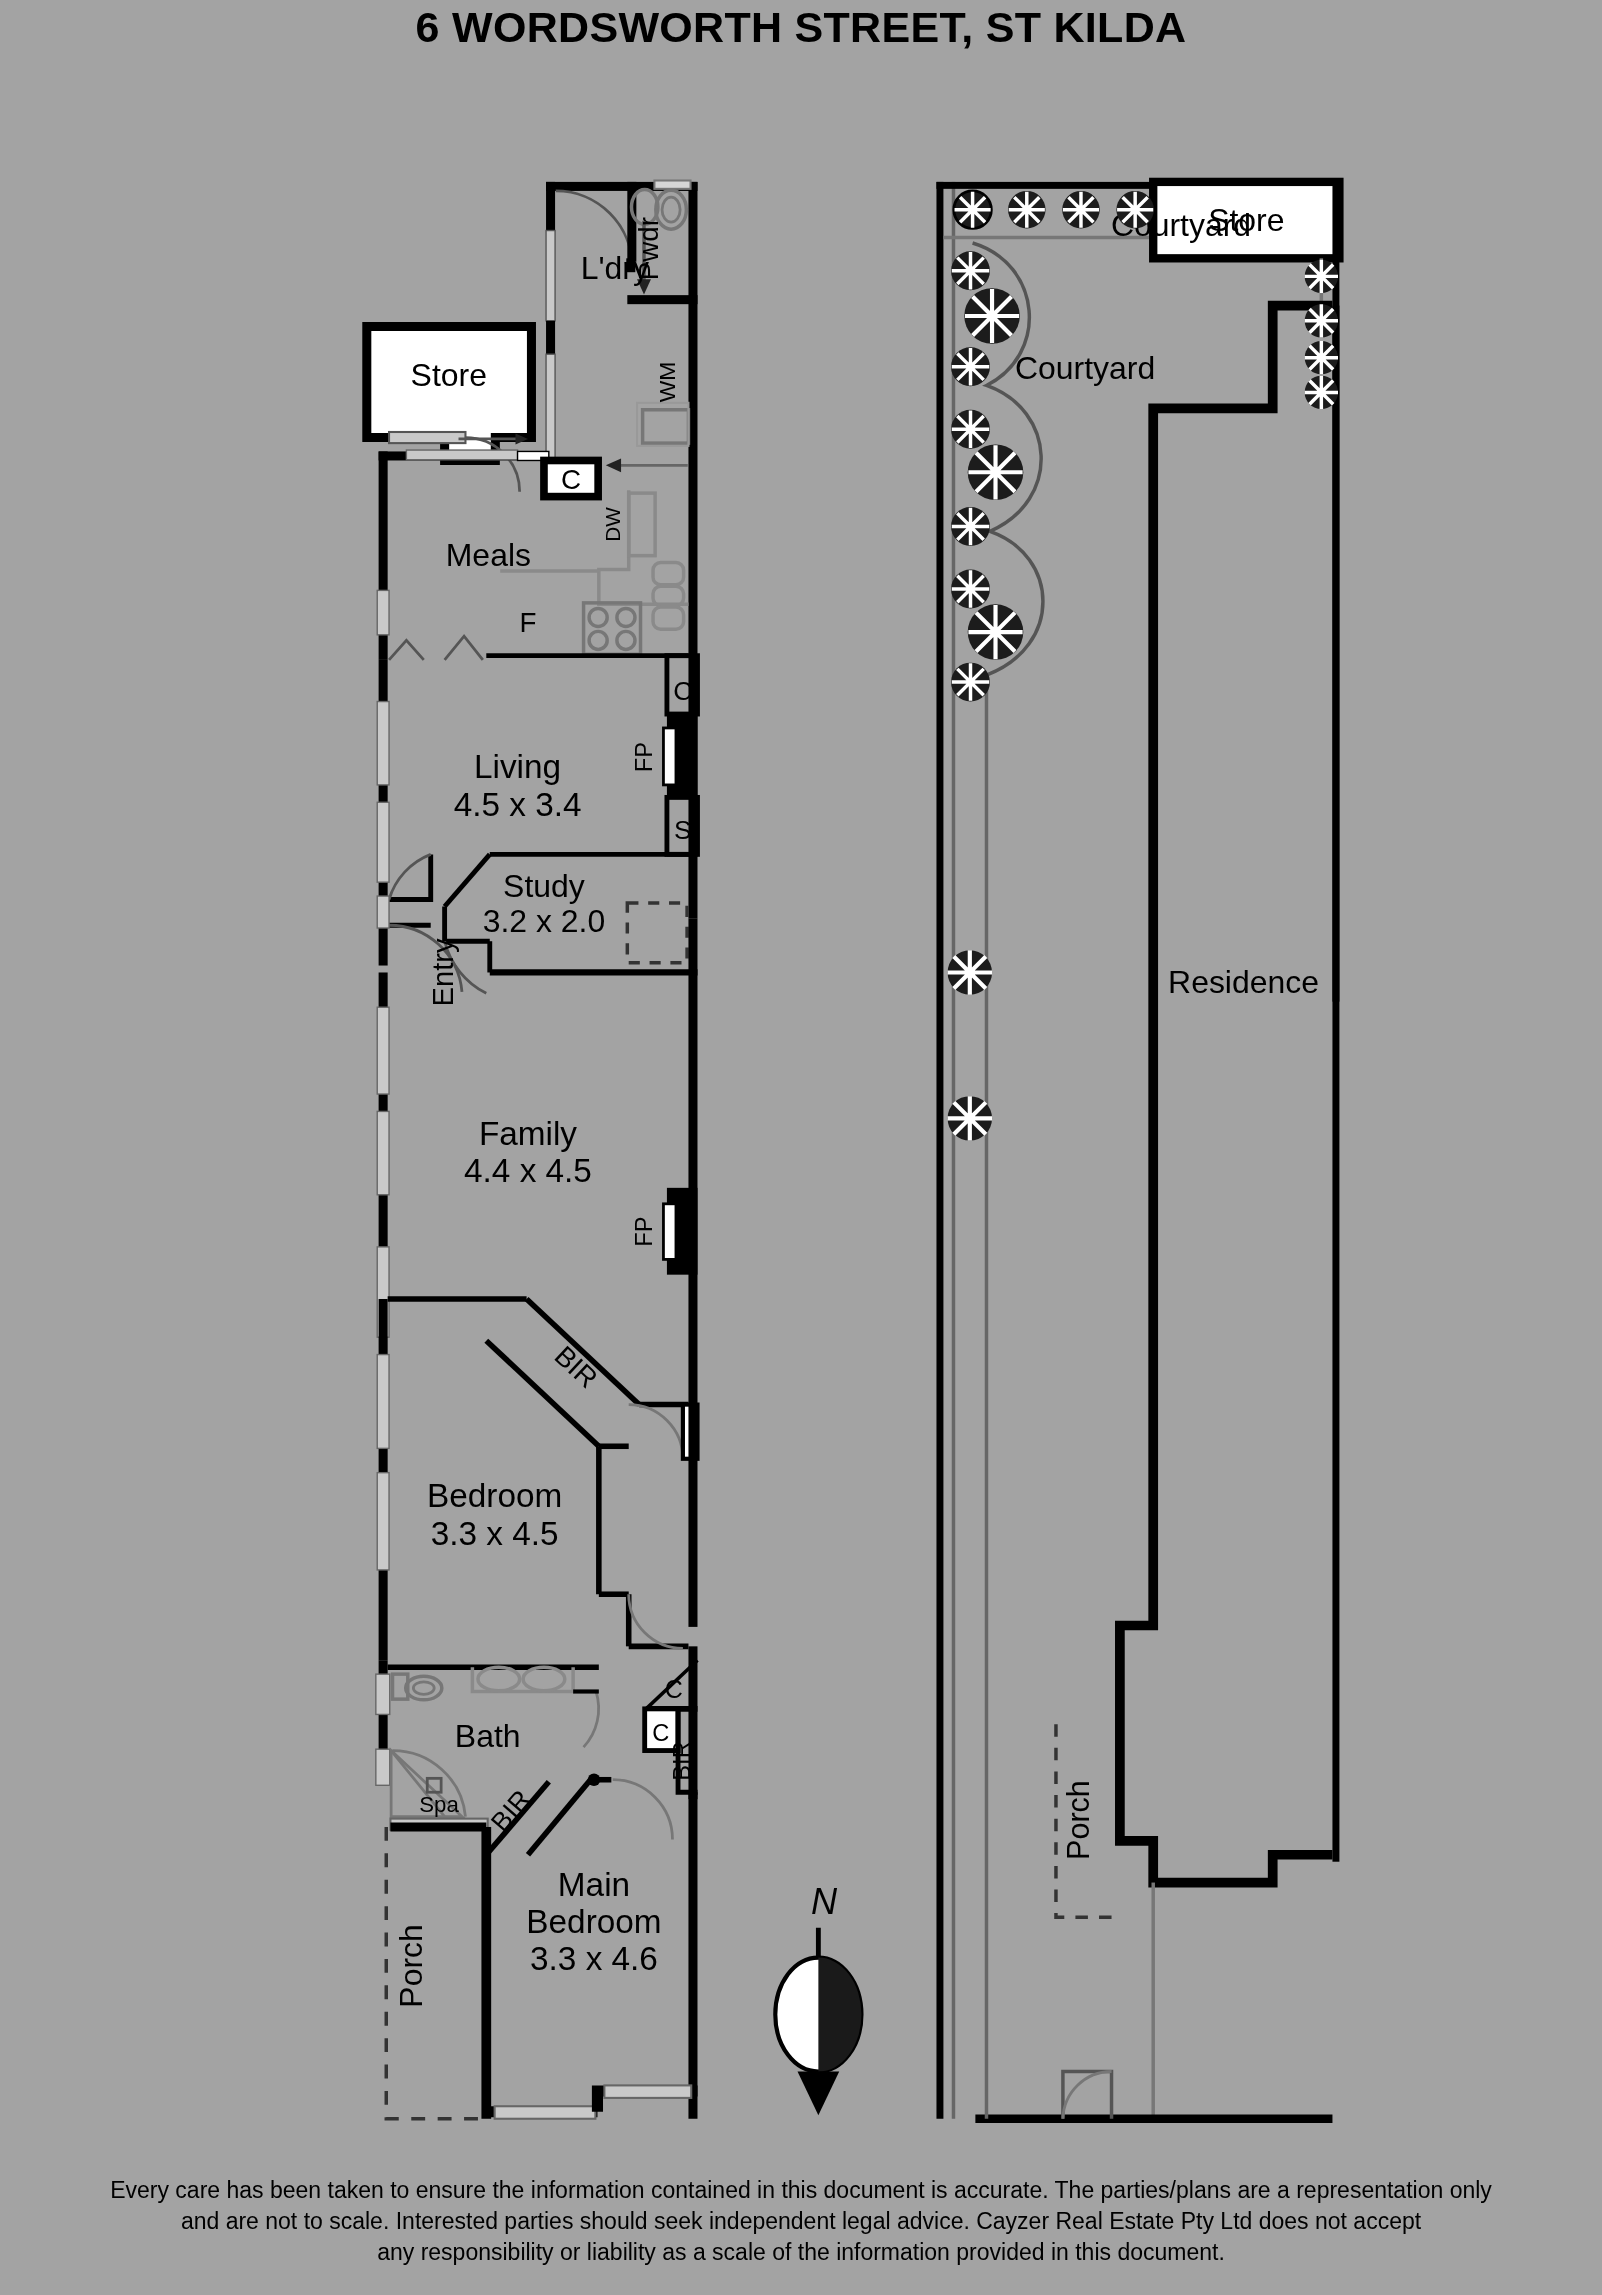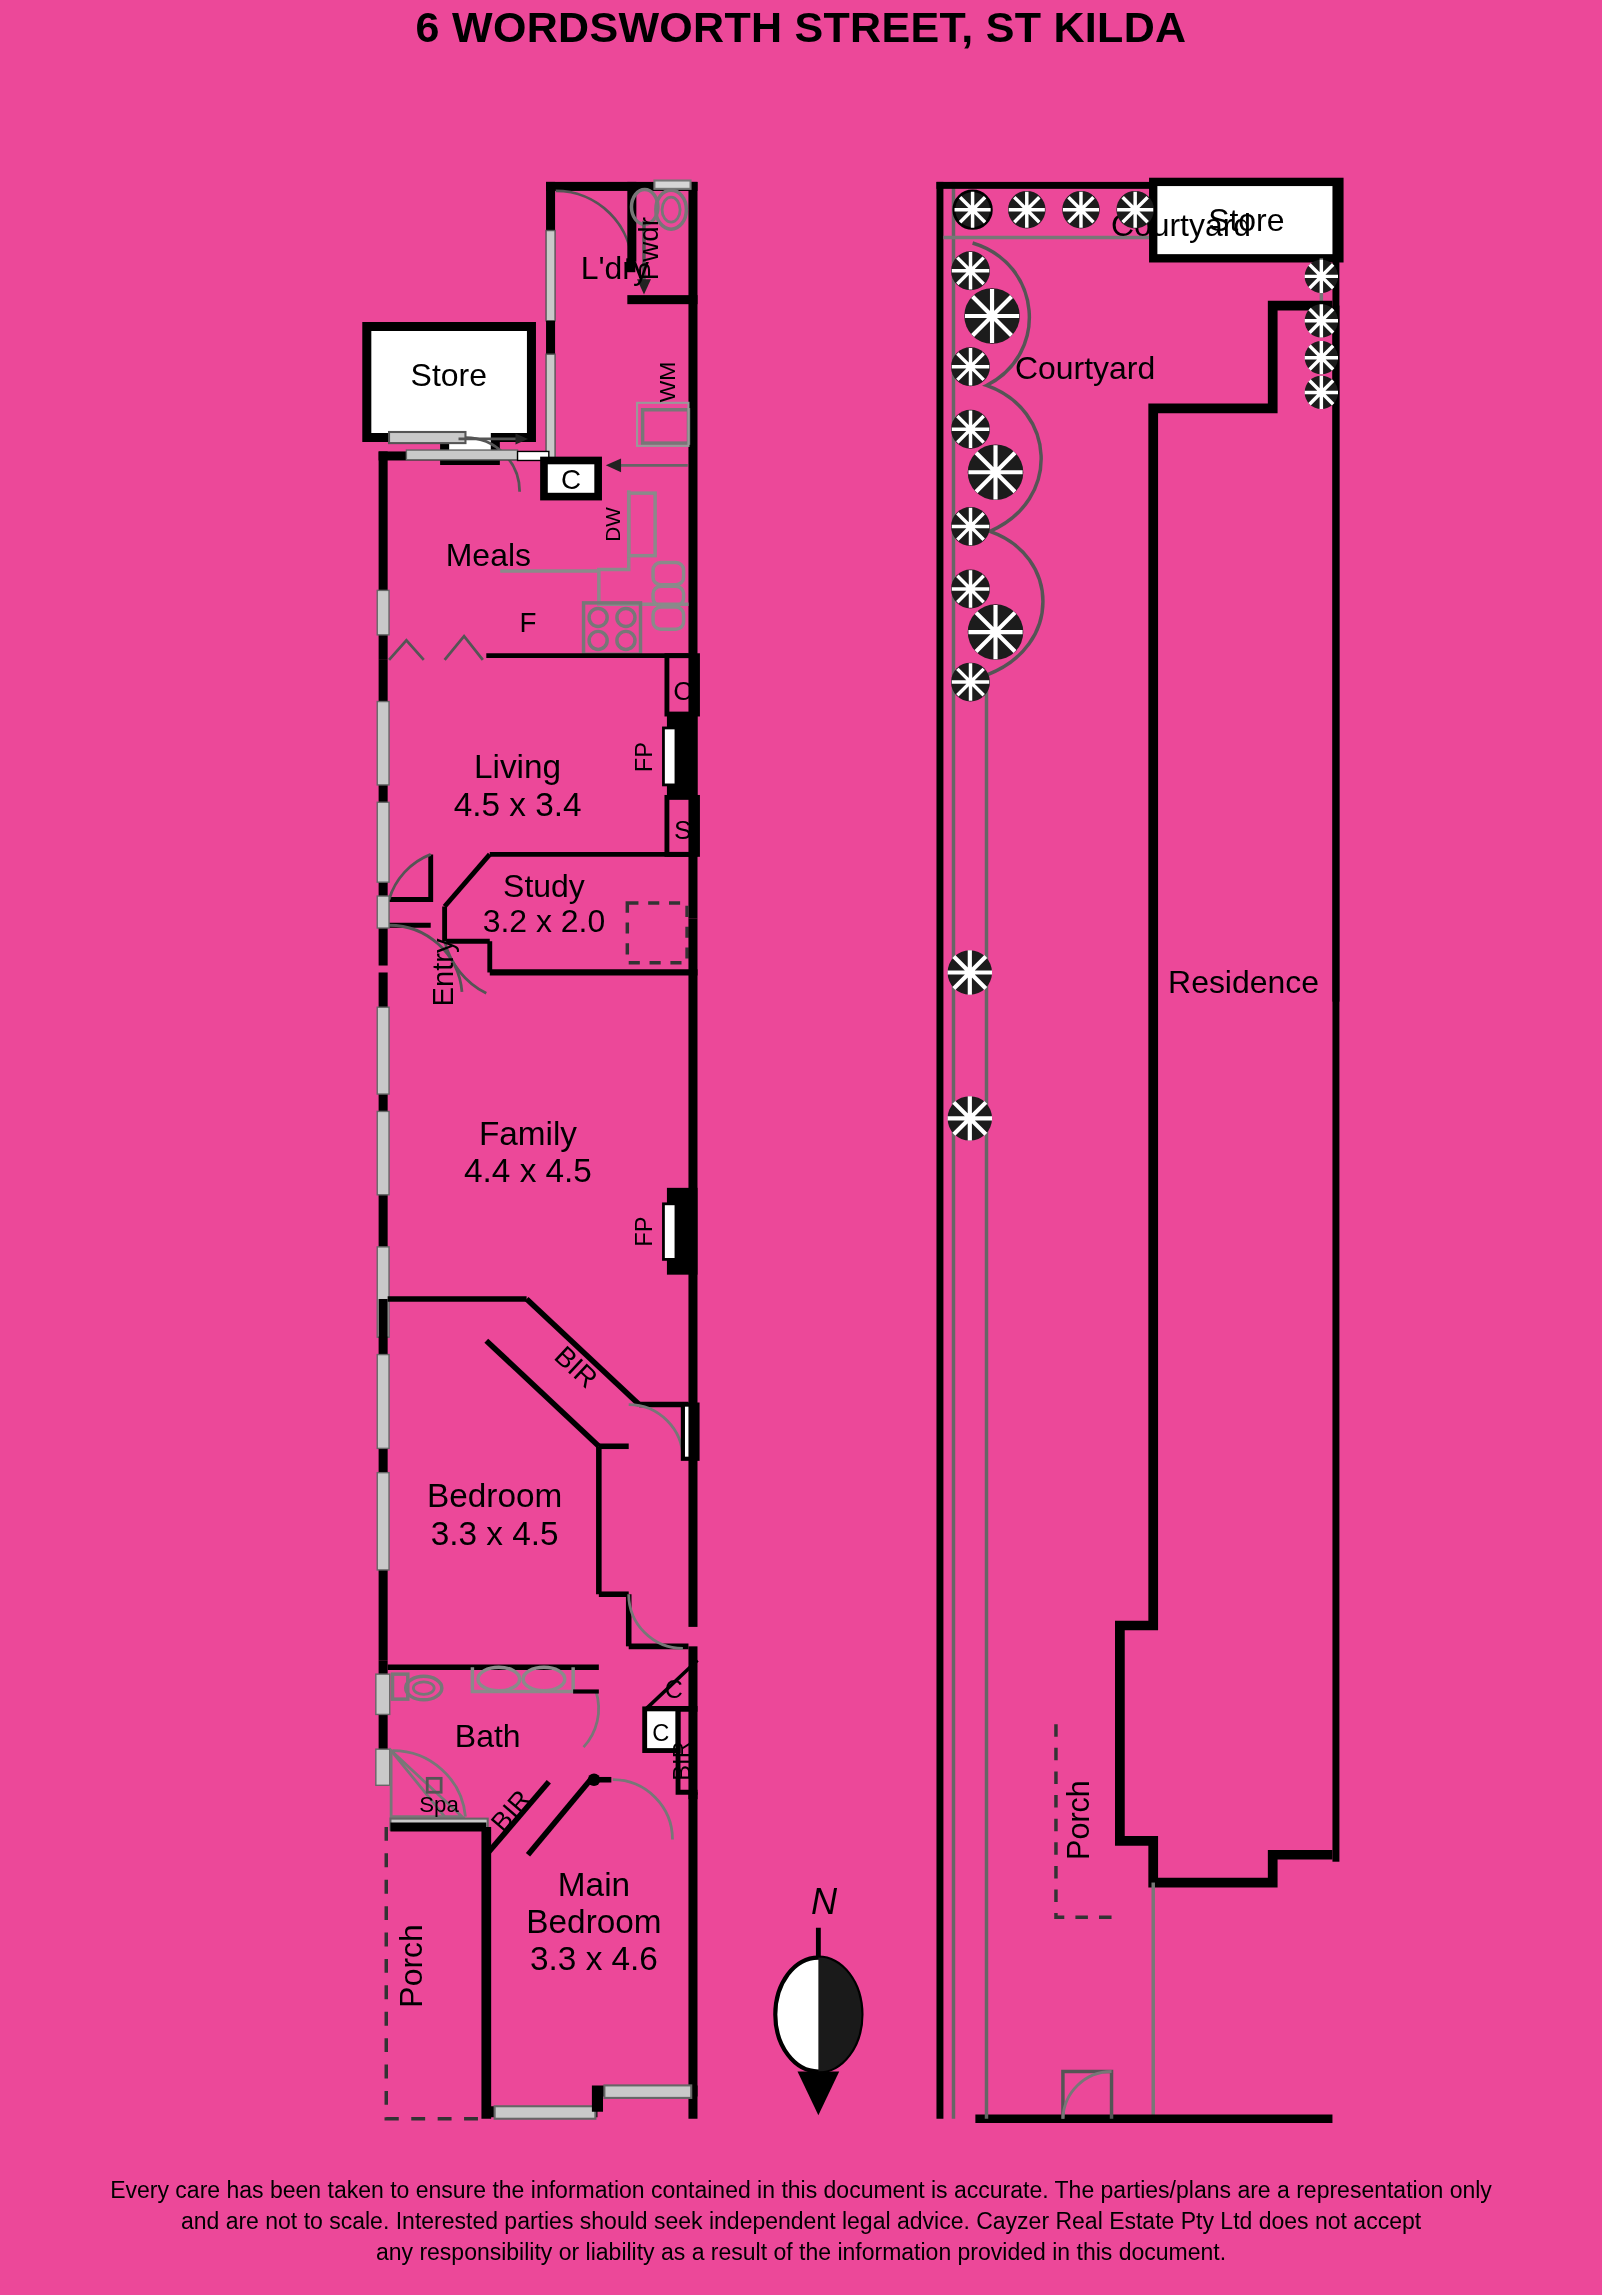--- a/index.html
+++ b/index.html
@@ -12,21 +12,21 @@
     height: 2295px;
     font-family: "Liberation Sans", sans-serif;
     color: #000000;
     position: relative;
     overflow: hidden;
   }
   #page {
     position: relative;
     width: 1602px;
     height: 2295px;
-    background: #ec4899;
+    background: #a3a3a3;
   }
   #title {
     position: absolute;
     top: 0px;
     left: 0;
     width: 1602px;
     text-align: center;
     font-size: 43px;
     font-weight: 700;
     letter-spacing: 0.3px;
@@ -430,17 +430,17 @@
           </g>
         </g>
       </g>
 
     </svg>
   </div>
 
   <div id="disclaimer">
     <span class="disc-line">Every care has been taken to ensure the information contained in this document is accurate. The parties/plans are a representation only</span>
     <span class="disc-line">and are not to scale. Interested parties should seek independent legal advice. Cayzer Real Estate Pty Ltd does not accept</span>
-    <span class="disc-line">any responsibility or liability as a result of the information provided in this document.</span>
+    <span class="disc-line">any responsibility or liability as a scale of the information provided in this document.</span>
   </div>
 
 </div>
 
 
 </body></html>

